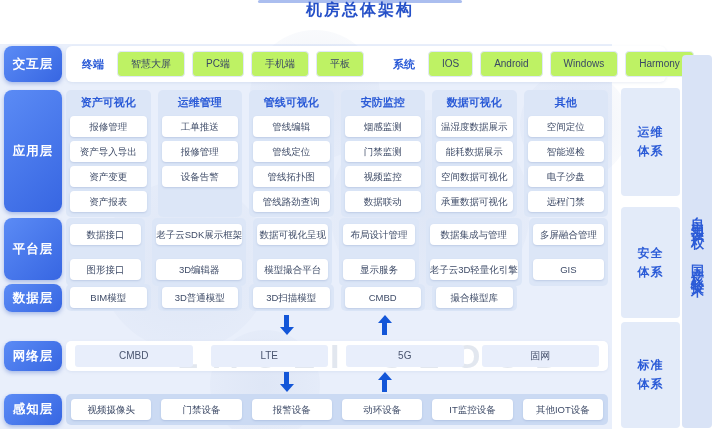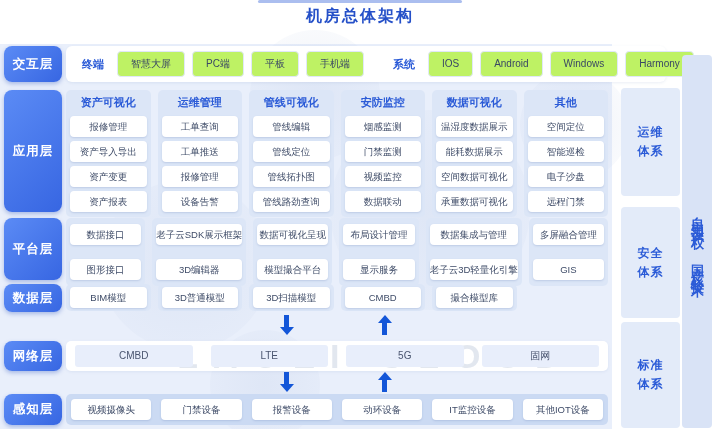--- a/index.html
+++ b/index.html
@@ -1,20 +1,20 @@
 <!DOCTYPE html>
 <html><head>
 <meta charset="utf-8">
 <style>
   html,body{margin:0;padding:0;}
   body{font-family:"Liberation Sans","DejaVu Sans",sans-serif;background:#fff;}
   .page{position:relative;width:720px;height:429px;background:#ffffff;overflow:hidden;}
 
   .topline{position:absolute;left:258px;top:0;width:204px;height:3px;background:#2e5cd8;opacity:.4;border-radius:2px;}
-  .title{position:absolute;left:0;top:6px;width:720px;text-align:center;font-size:16px;font-weight:bold;color:#2550c8;letter-spacing:2px;}
+  .title{position:absolute;left:0;top:0;width:720px;text-align:center;font-size:16px;font-weight:bold;color:#2550c8;letter-spacing:2px;}
 
   .bgpanel{position:absolute;left:0;top:44px;width:612px;height:385px;background:#e9effb;}
   .circle{position:absolute;border-radius:50%;background:radial-gradient(circle, rgba(185,200,228,.22), rgba(185,200,228,.04));pointer-events:none;}
 
   
   .layerbtn{position:absolute;left:4px;width:58px;background:linear-gradient(135deg,#5b8bf5,#3766e2);
     border-radius:8px;color:#fff;font-size:12.5px;font-weight:bold;display:flex;align-items:center;justify-content:center;
     letter-spacing:1px;box-shadow:0 2px 4px rgba(45,85,190,.35);}
 
   
@@ -86,40 +86,39 @@
   <div class="layerbtn" style="top:90px;height:122px;">应用层</div>
   <div class="layerbtn" style="top:218px;height:62px;">平台层</div>
   <div class="layerbtn" style="top:284px;height:28px;">数据层</div>
   <div class="layerbtn" style="top:341px;height:30px;">网络层</div>
   <div class="layerbtn" style="top:394px;height:31px;">感知层</div>
 
   <div class="i-strip">
     <span class="i-label">终端</span>
     <span class="i-chip">智慧大屏</span>
     <span class="i-chip">PC端</span>
+    <span class="i-chip">手机端</span>
     <span class="i-chip">平板</span>
-    <span class="i-chip">手机端</span>
     <span class="i-label sys">系统</span>
     <span class="i-chip">IOS</span>
     <span class="i-chip">Android</span>
     <span class="i-chip">Windows</span>
     <span class="i-chip">Harmony</span>
   </div>
 
   <div class="grid6" style="top:90px;">
     <div class="panel">
       <div class="colhead">资产可视化</div>
       <div class="chip">报修管理</div>
       <div class="chip">资产导入导出</div>
       <div class="chip">资产变更</div>
       <div class="chip">资产报表</div>
     </div>
     <div class="panel">
       <div class="colhead">运维管理</div>
-      <div class="chip">工单查询</div>
       <div class="chip">工单推送</div>
       <div class="chip">报修管理</div>
       <div class="chip">设备告警</div>
     </div>
     <div class="panel">
       <div class="colhead">管线可视化</div>
       <div class="chip">管线编辑</div>
       <div class="chip">管线定位</div>
       <div class="chip">管线拓扑图</div>
       <div class="chip">管线路劲查询</div>

